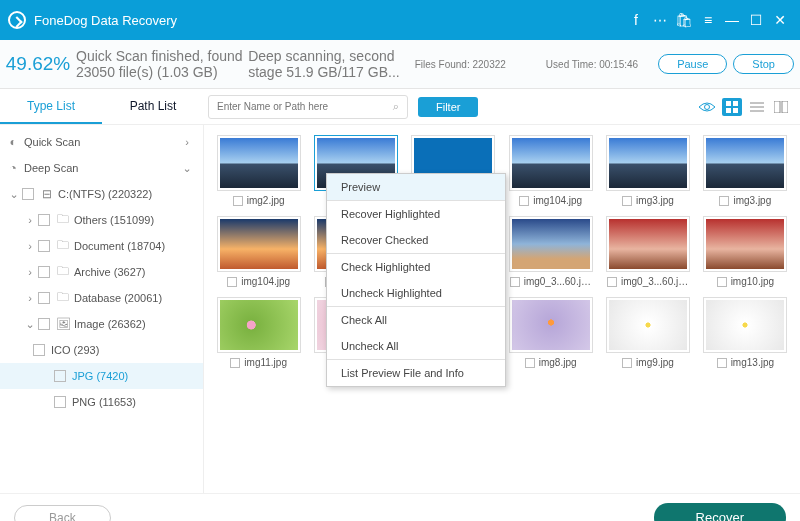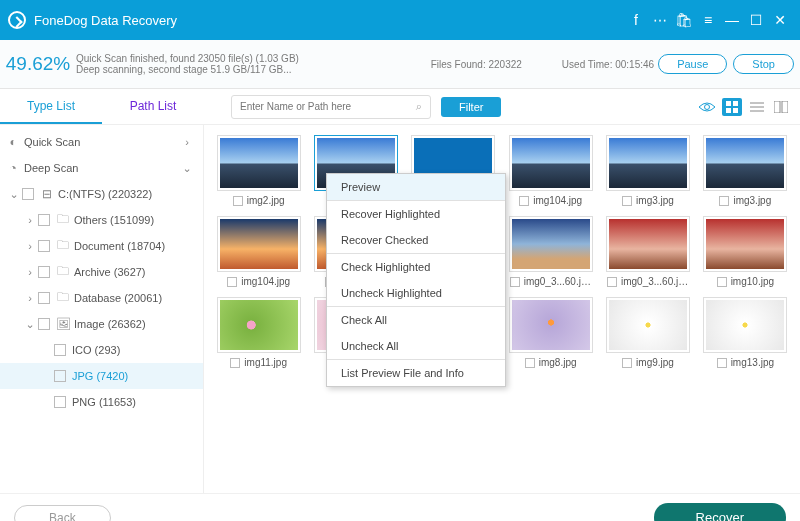--- a/index.html
+++ b/index.html
@@ -4,28 +4,28 @@
 <style>
 *{box-sizing:border-box;margin:0;padding:0;font-family:Arial,sans-serif}
 body{width:800px;height:521px;overflow:hidden;background:#fff;font-size:11px;color:#555}
 .titlebar{height:40px;background:#0a9ed8;display:flex;align-items:center;padding:0 8px;color:#fff}
 .titlebar .logo{width:18px;height:18px;border:2px solid #fff;border-radius:50%;margin-right:8px;position:relative}
 .titlebar .logo::after{content:"";position:absolute;width:6px;height:6px;border-top:2px solid #fff;border-right:2px solid #fff;transform:rotate(45deg);left:3px;top:5px}
 .titlebar .title{font-size:13px;flex:1}
 .titlebar .ticon{width:24px;height:24px;display:flex;align-items:center;justify-content:center;cursor:pointer;font-size:14px}
 .statusbar{height:49px;display:flex;align-items:center;border-bottom:1px solid #e5e5e5;background:#fafcfd}
 .pct{width:76px;text-align:center;font-size:19px;color:#1a9fd6;font-weight:400}
-.status-txt{flex:1;display:flex;flex-direction:column;gap:0;font-size:10px;color:#7a7a7a}
-.status-meta{display:flex;gap:40px;font-size:10px;color:#7a7a7a;margin-right:4px}
+.status-txt{flex:1;display:flex;flex-direction:row;gap:0;font-size:14px;color:#7a7a7a}
+.status-meta{display:flex;gap:40px;font-size:10px;color:#7a7a7a;margin-right:20px}
 .btn-outline{border:1px solid #1a9fd6;color:#1a9fd6;background:#fff;border-radius:12px;padding:3px 18px;font-size:11px;cursor:pointer;margin-right:6px}
 .toolbar{height:36px;display:flex;align-items:center;border-bottom:1px solid #eee}
 .tabs{width:204px;display:flex;height:100%}
-.tab{flex:1;display:flex;align-items:center;justify-content:center;font-size:12px;color:#6d28d9;cursor:pointer;border-bottom:2px solid transparent}
+.tab{flex:1;display:flex;align-items:center;justify-content:center;font-size:12px;color:#0f172a;cursor:pointer;border-bottom:2px solid transparent}
 .tab.active{color:#1a9fd6;border-bottom-color:#1a9fd6}
-.search{margin-left:27px;width:200px;height:24px;border:1px solid #ddd;border-radius:3px;display:flex;align-items:center;padding:0 8px}
+.search{margin-left:4px;width:200px;height:24px;border:1px solid #ddd;border-radius:3px;display:flex;align-items:center;padding:0 8px}
 .search input{border:none;outline:none;flex:1;font-size:10px;color:#888}
 .filter-btn{margin-left:10px;background:#1a9fd6;color:#fff;border:none;border-radius:3px;padding:4px 18px;font-size:11px;cursor:pointer}
 .toolbar .spacer{flex:1}
 .view-icons{display:flex;align-items:center;gap:6px;margin-right:10px}
 .view-icons .vi{width:18px;height:18px;display:flex;align-items:center;justify-content:center;cursor:pointer;color:#888}
 .view-icons .grid4{width:20px;height:18px;background:#1a9fd6;border-radius:2px;color:#fff;display:flex;align-items:center;justify-content:center}
 .main{display:flex;height:368px}
 .sidebar{width:204px;border-right:1px solid #eee;overflow-y:auto;padding:4px 0}
 .node{display:flex;align-items:center;height:26px;padding-right:8px;cursor:pointer;color:#555;font-size:11px}
 .node .chev{width:16px;text-align:center;color:#888;font-size:11px}
@@ -173,21 +173,21 @@
         <span class="cb"></span>
         <span class="ico">🗀</span>
         <span>Database (20061)</span>
       </div>
     <div class="node" style="padding-left:22px">
         <span class="chev">⌄</span>
         <span class="cb"></span>
         <span class="ico">🖼</span>
         <span>Image (26362)</span>
       </div>
-    <div class="node" style="padding-left:54px">
+    <div class="node" style="padding-left:33px">
         <span class="cb"></span>
         <span>ICO (293)</span>
       </div>
     <div class="node sel" style="padding-left:54px">
         <span class="cb"></span>
         <span>JPG (7420)</span>
       </div>
     <div class="node" style="padding-left:54px">
         <span class="cb"></span>
         <span>PNG (11653)</span>

